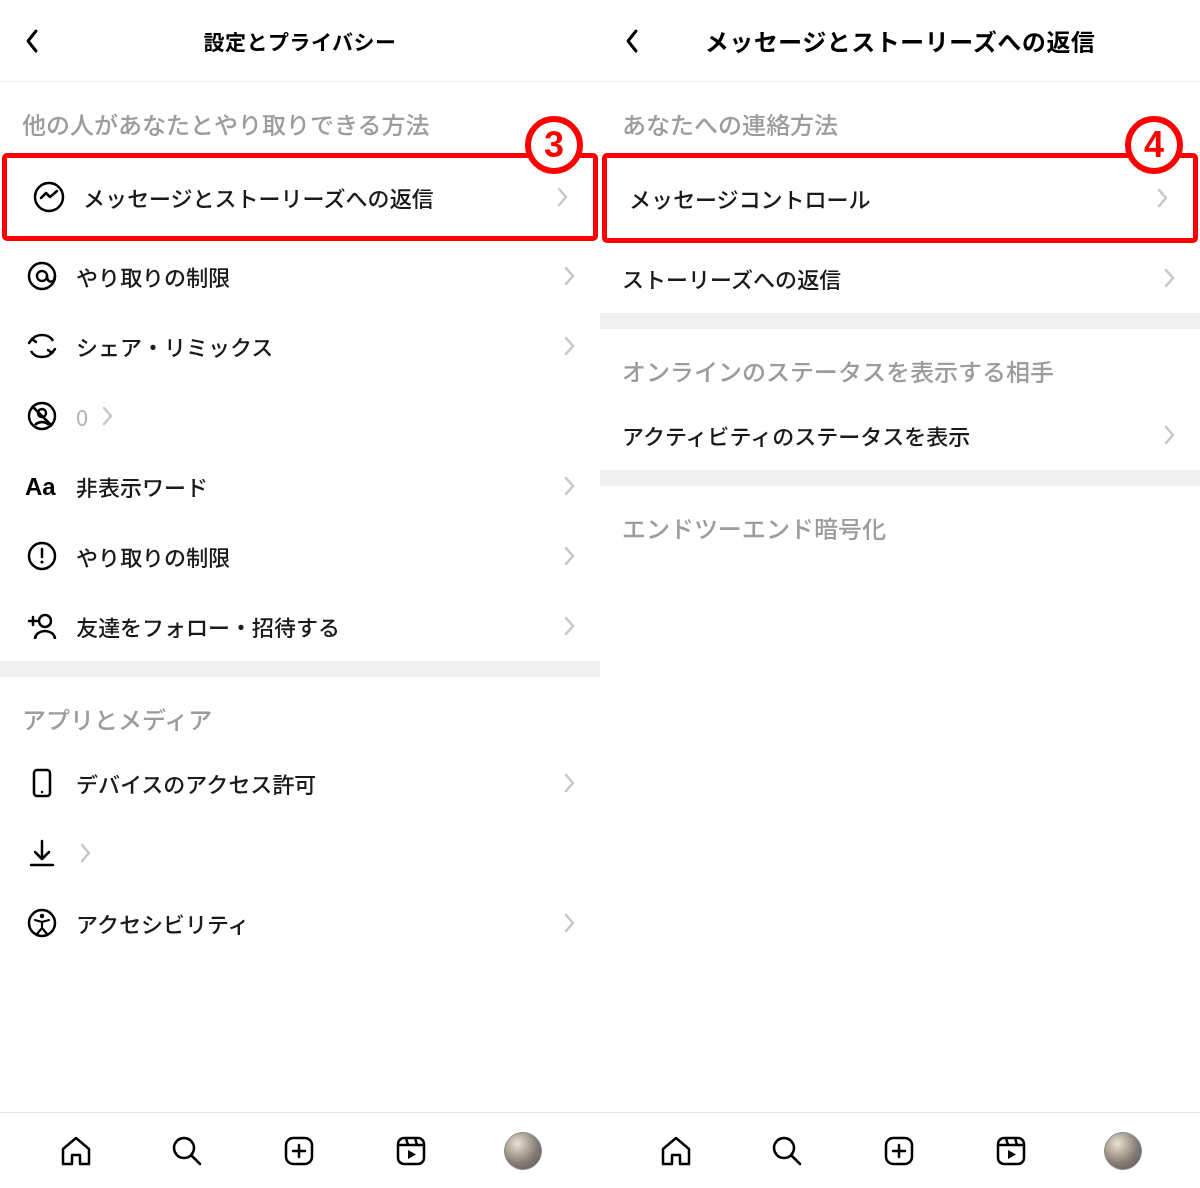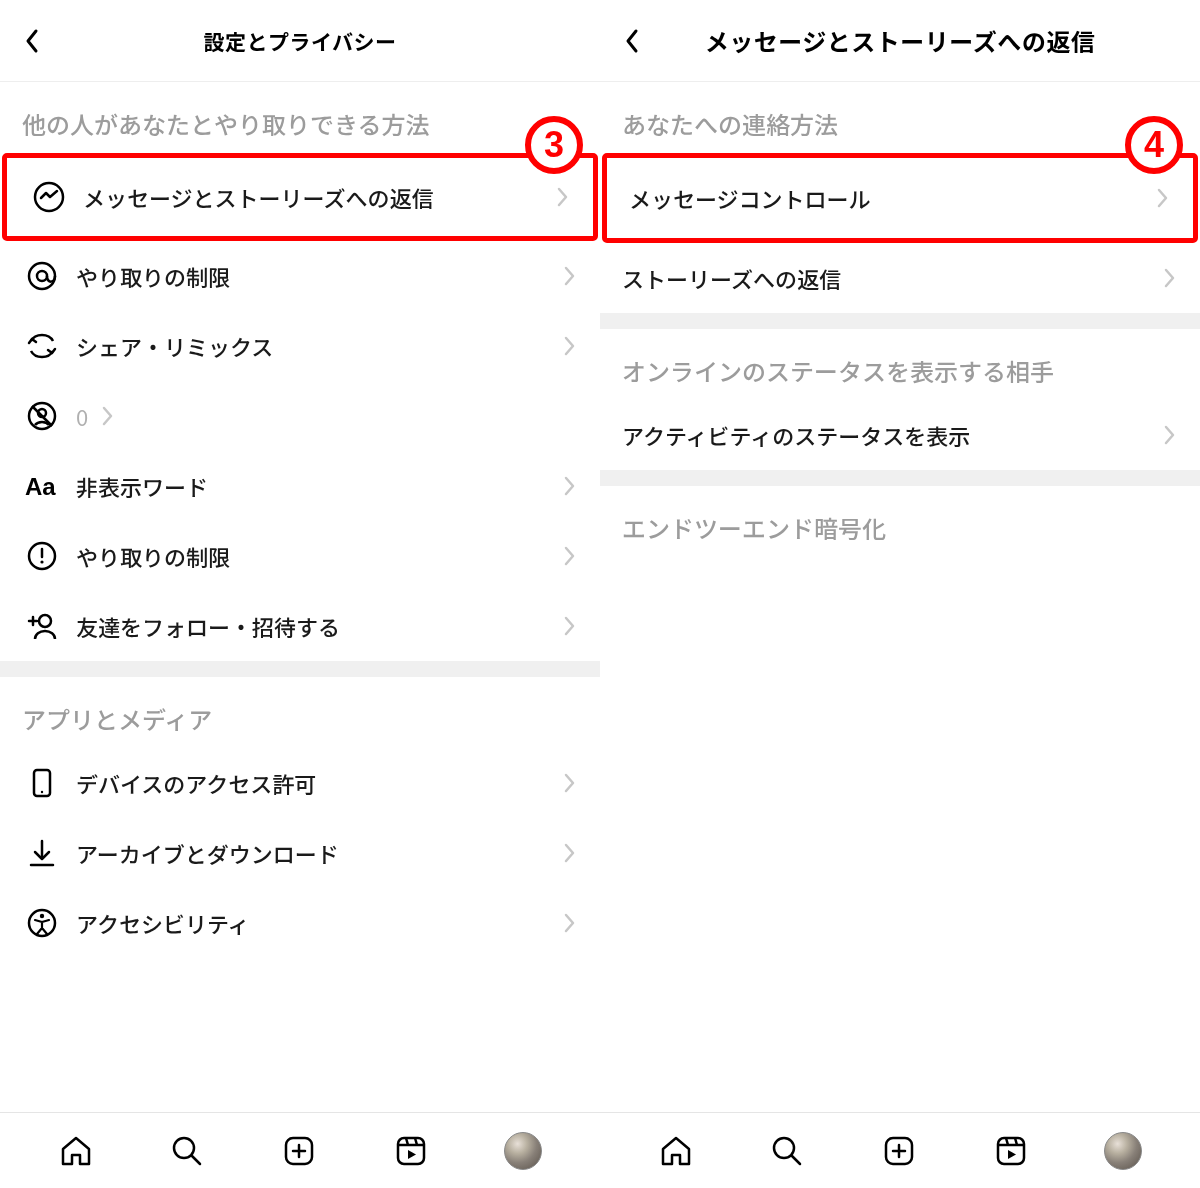--- a/index.html
+++ b/index.html
@@ -273,21 +273,20 @@
             </svg>
           </div>
       </div>
 
       <div class="row">
         <div class="icon-slot">
             <svg width="34" height="34" viewBox="0 0 34 34">
               <use href="#ic-download"></use>
             </svg>
           </div>
-        <div class="label">アーカイブとダウンロード</div>
         <div class="chev">
             <svg width="18" height="22" viewBox="0 0 18 22">
               <use href="#ic-chev"></use>
             </svg>
           </div>
       </div>
 
       <div class="row">
         <div class="icon-slot">
             <svg width="34" height="34" viewBox="0 0 34 34">

